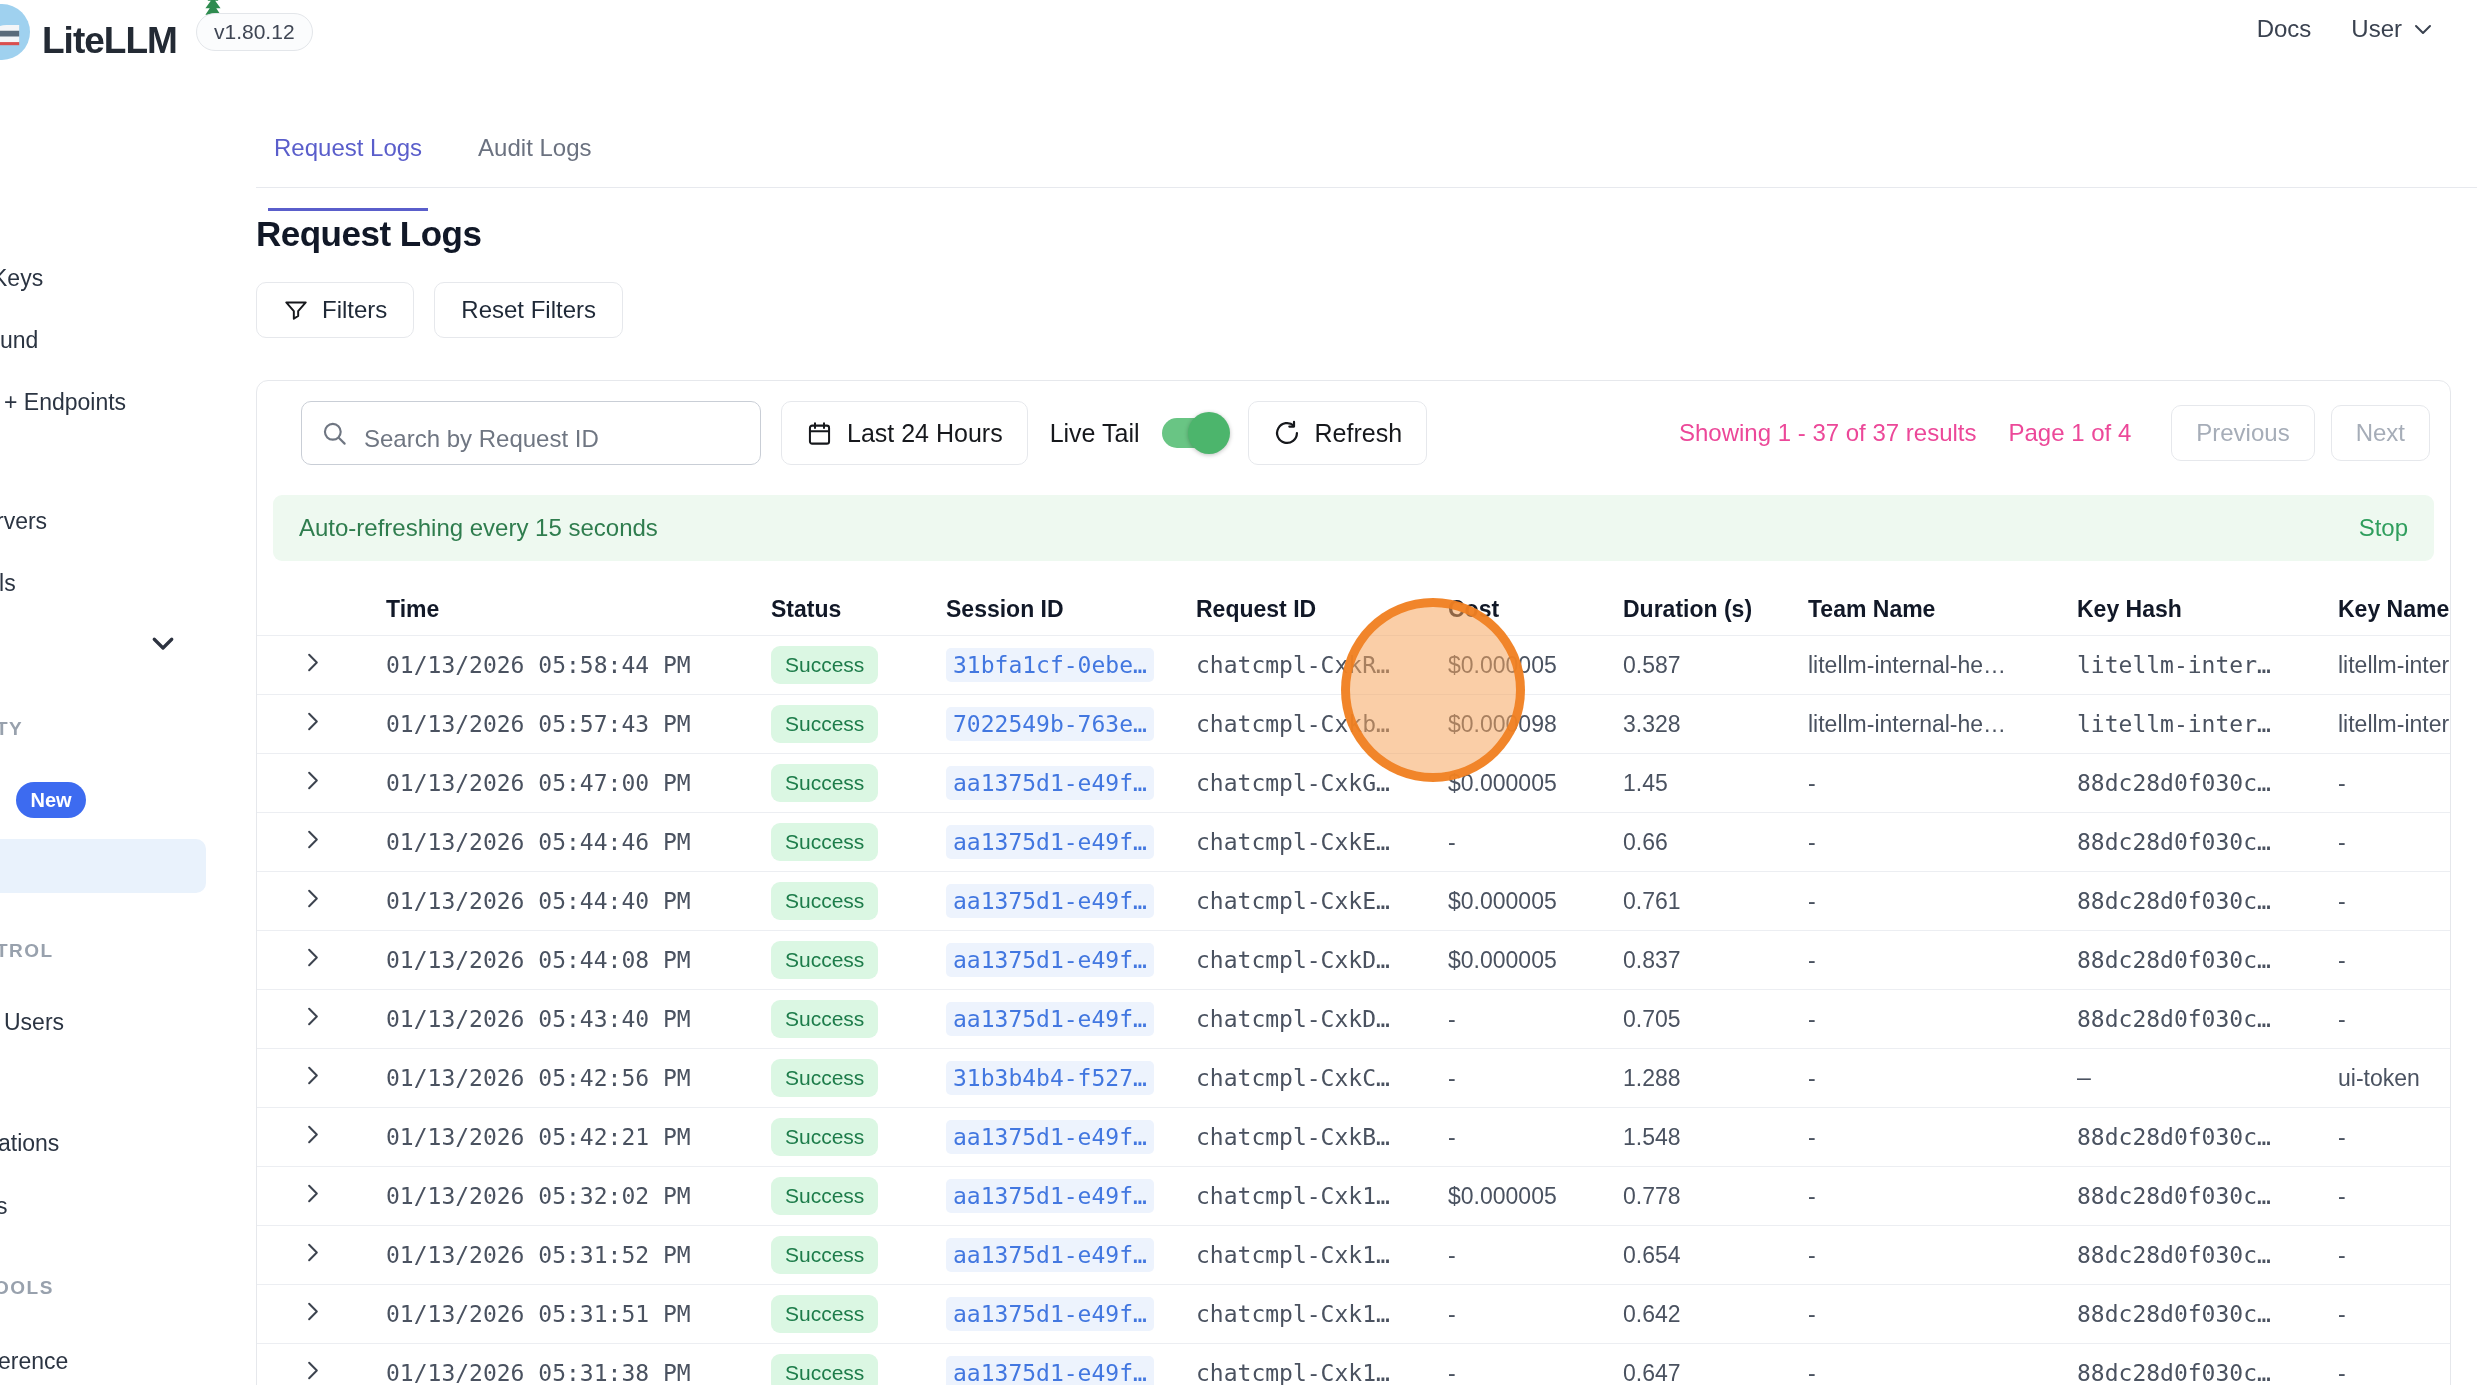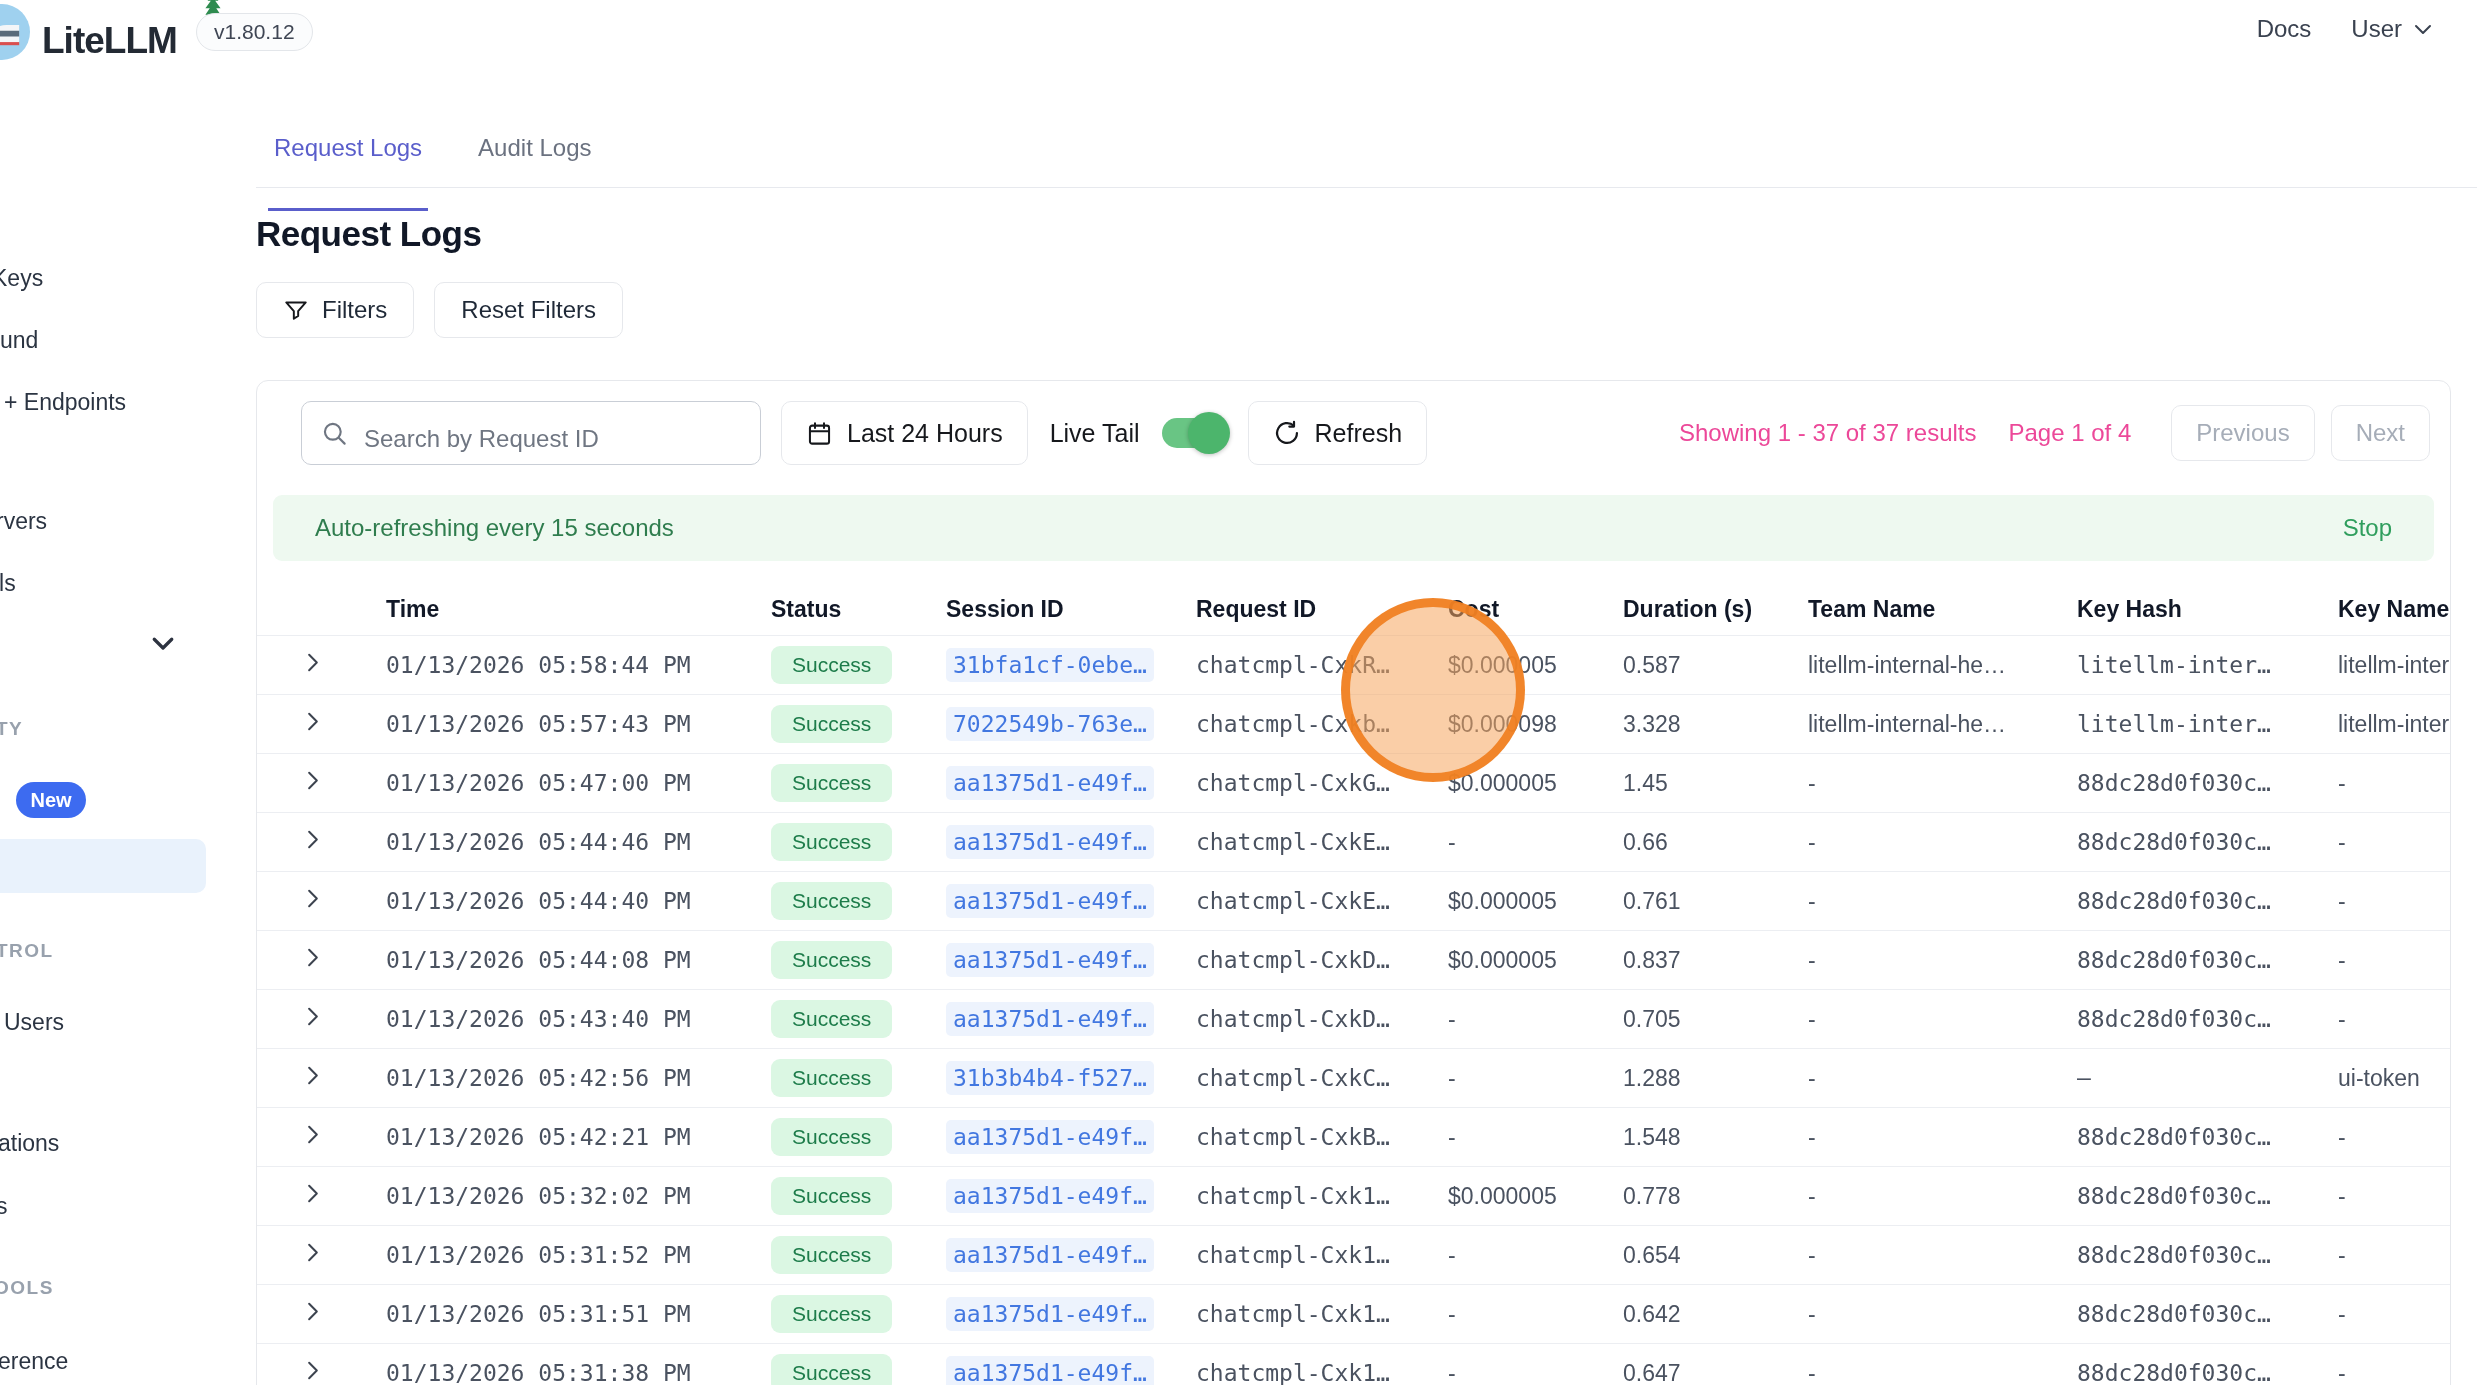--- a/index.html
+++ b/index.html
@@ -54,33 +54,33 @@
   .toggle{position:relative;width:64px;height:30px;border-radius:15px;background:#69c584;cursor:pointer;}
   .toggle-knob{position:absolute;right:-4px;top:-6px;width:42px;height:42px;border-radius:50%;background:#4cb56c;
                box-shadow:0 1px 4px rgba(0,0,0,.25);}
   .toolbar-right{margin-left:auto;display:flex;align-items:center;gap:32px;}
   .showing,.pageinfo{font-size:24px;font-weight:400;color:#ec4899;white-space:nowrap;}
   .pg-btn{height:56px;padding:0 24px;border:1px solid #e6e8ec;border-radius:10px;background:#fff;
           font-size:24px;color:#a6adb8;cursor:pointer;white-space:nowrap;display:inline-flex;align-items:center;}
   .pg-group{display:flex;gap:16px;padding-left:8px;}
 
   .banner{margin:30px 16px 0;height:66px;border-radius:9px;background:#eef9f0;display:flex;align-items:center;
-          padding:0 42px;box-sizing:border-box;}
+          padding:0 26px;box-sizing:border-box;}
   .banner-text{font-size:24px;color:#2f7d4e;}
   .banner-stop{margin-left:auto;font-size:24px;font-weight:500;color:#2f9e5d;cursor:pointer;}
 
   
   .log-table{margin-top:22px;border-collapse:collapse;table-layout:fixed;width:2262px;}
   .log-table th{font-size:23px;font-weight:600;color:#111827;text-align:left;height:52px;padding:0;white-space:nowrap;}
   .log-table td{height:58px;padding:0;font-size:23px;color:#4a5260;white-space:nowrap;overflow:hidden;}
   .log-table tbody tr{border-top:1px solid #eceef2;}
   .c-time{font-family:"DejaVu Sans Mono",monospace;color:#555d6b;}
   .row-chevron{display:inline-block;margin-left:44px;cursor:pointer;line-height:0;}
   .badge-success{display:inline-block;background:#dbf7e3;color:#1d7c4a;font-size:21px;font-weight:500;
-                 padding:7px 21px;border-radius:9px;}
+                 padding:7px 14px;border-radius:9px;}
   .session-link{display:inline-block;font-family:"DejaVu Sans Mono",monospace;font-size:23px;color:#4277e0;
                 background:#edf3fd;padding:4px 7px;border-radius:5px;cursor:pointer;}
   .c-request,.c-keyhash{font-family:"DejaVu Sans Mono",monospace;color:#555d6b;}
 
   
   .click-circle{position:absolute;left:1341px;top:598px;width:184px;height:184px;border-radius:50%;
                 background:rgba(246,166,94,0.55);border:9px solid rgba(240,127,31,0.92);
                 box-sizing:border-box;z-index:50;pointer-events:none;}
 </style>
 </head>

